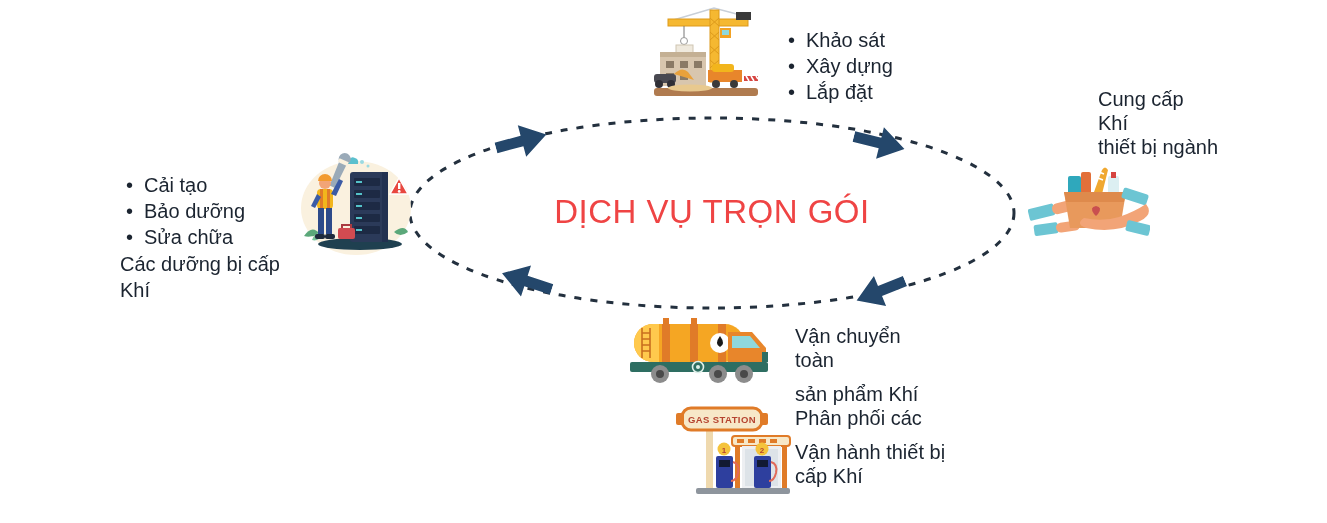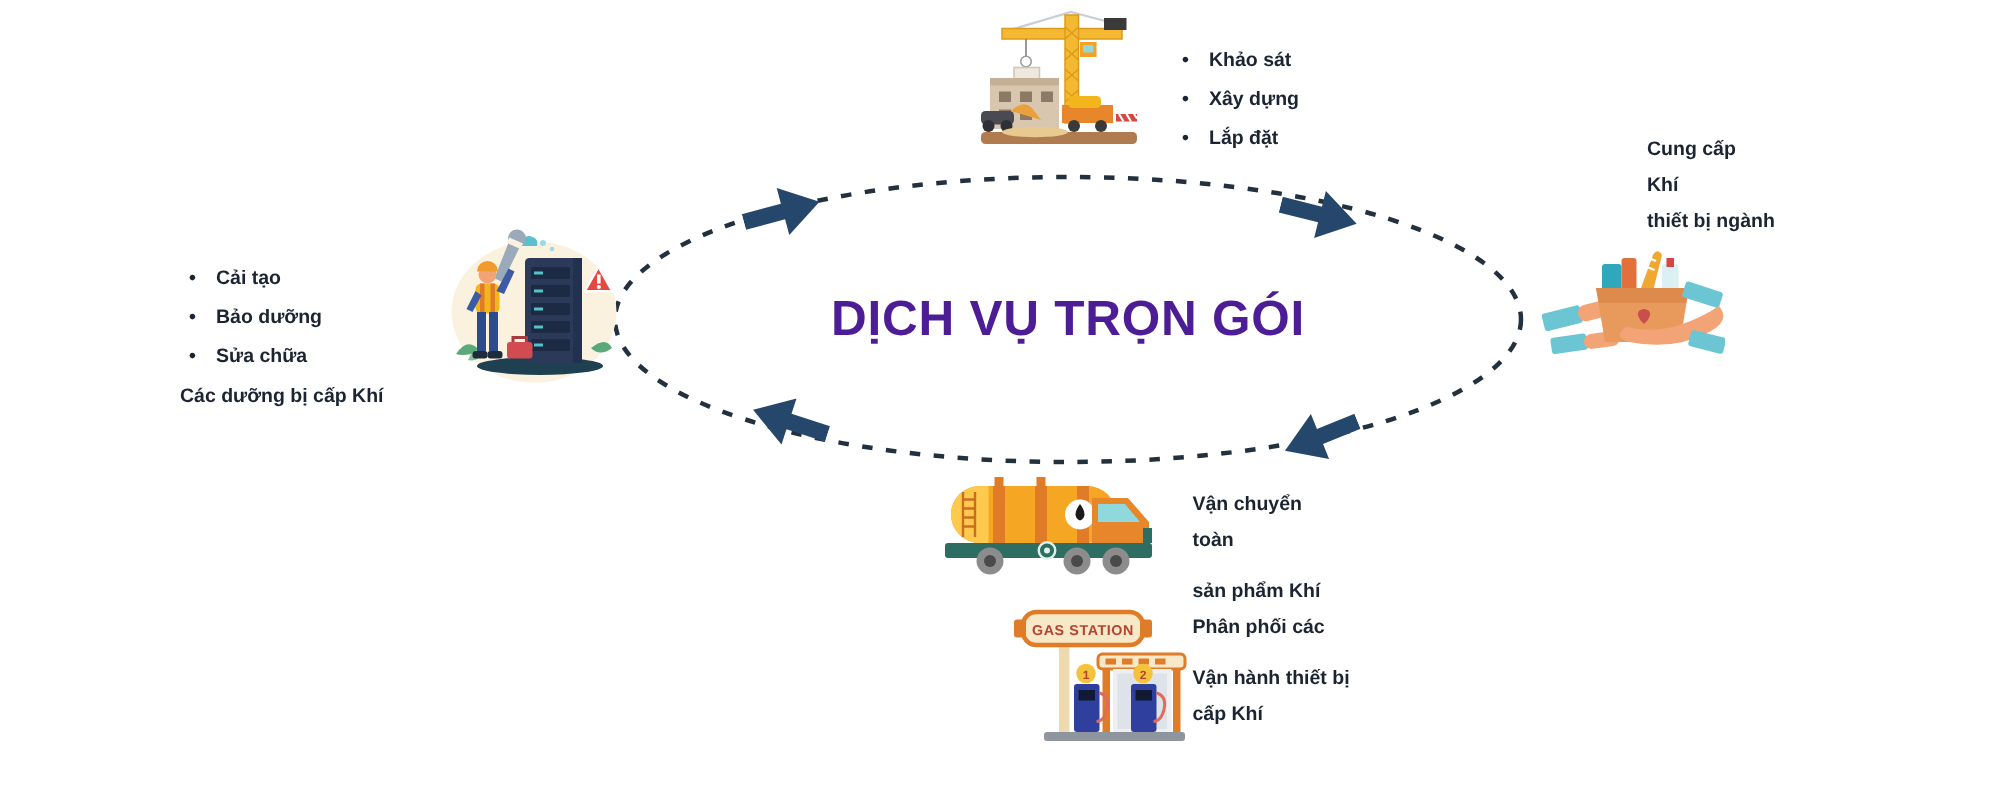--- a/index.html
+++ b/index.html
@@ -14,24 +14,24 @@
   
   .arrow{width:54px;height:38px;}
   .arrow svg{display:block;width:100%;height:100%;}
   .arrow-tl{left:495px;top:122px;transform:rotate(-15deg);}
   .arrow-tr{left:853px;top:124px;transform:rotate(14deg);}
   .arrow-bl{left:499px;top:262px;transform:rotate(18deg);}
   .arrow-br{left:853px;top:272px;transform:rotate(-22deg);}
   
   .title{
     left:400px;top:193px;width:624px;text-align:center;
-    font-size:33px;font-weight:700;letter-spacing:0.5px;color:#4c1d95;
+    font-size:33px;font-weight:400;letter-spacing:0.5px;color:#ef4444;
   }
   
-  .tblock{font-weight:700;font-size:13px;line-height:26px;}
+  .tblock{font-weight:400;font-size:20px;line-height:26px;}
   .bullets{list-style:none;margin:0;padding:0;}
   .bullets li{position:relative;padding-left:26px;}
   .bullets li::before{content:"•";position:absolute;left:8px;top:0;}
   .top-text{left:780px;top:27px;}
   .left-text{left:118px;top:172px;width:190px;}
   .left-text .footer{padding-left:2px;margin-top:1px;}
   .right-text{left:1098px;top:87px;width:160px;line-height:24px;}
   .bottom-text{left:795px;top:324px;width:185px;line-height:24px;}
   .bottom-text .para{margin:0 0 10px 0;}
   

